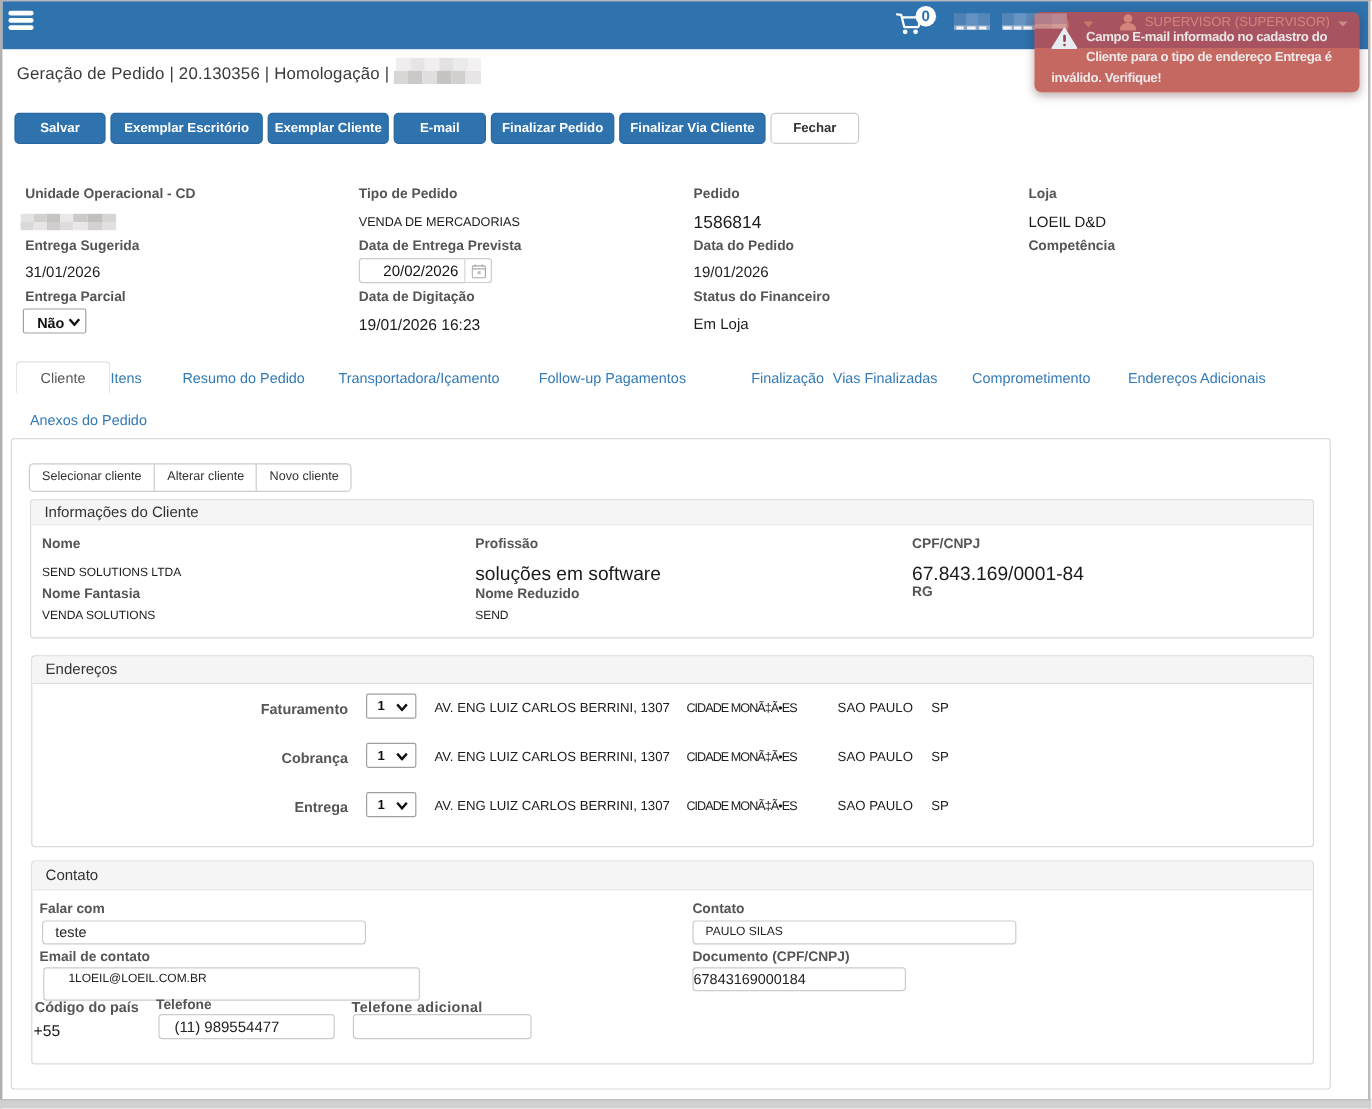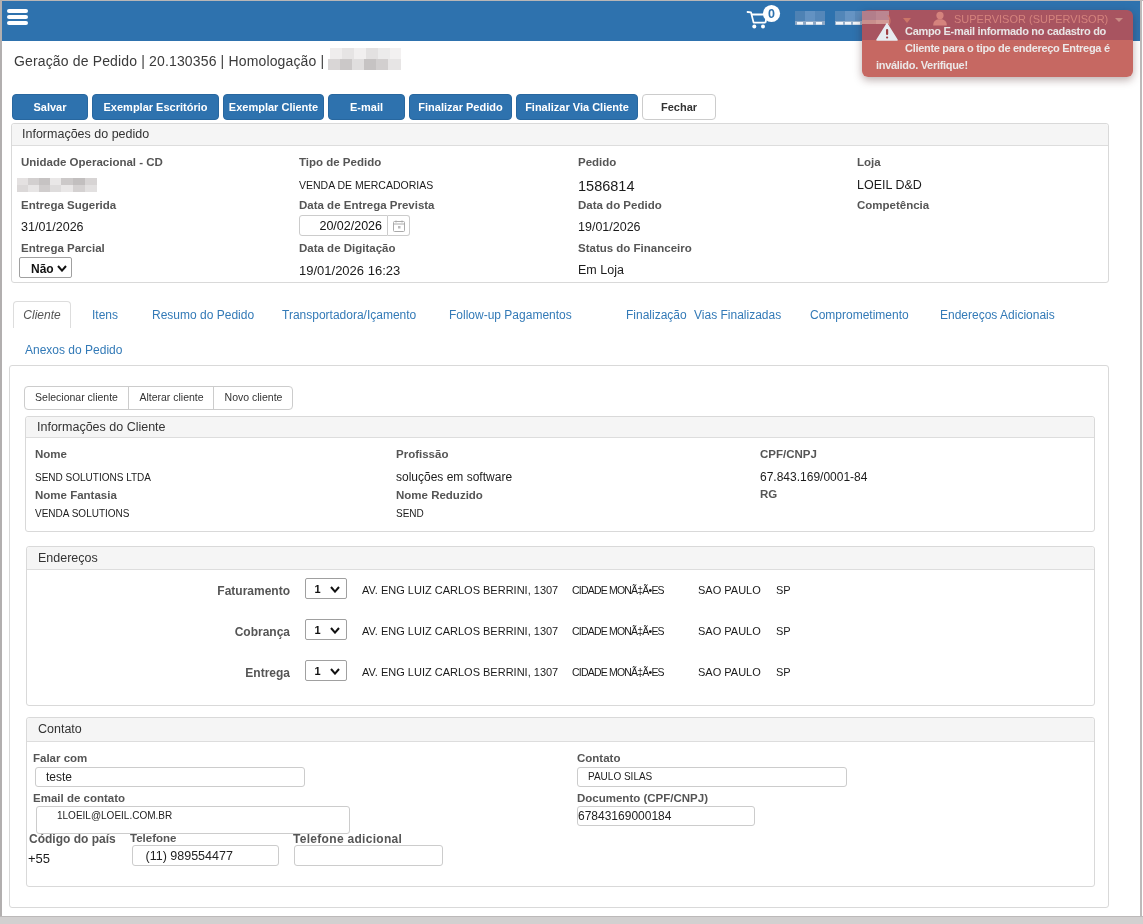--- a/index.html
+++ b/index.html
@@ -17,21 +17,21 @@
   .hbar { position:absolute; left:0; width:21px; height:4px; border-radius:2px; background:#fff; }
   
   .title { left:14px; top:53px; font-size:14px; letter-spacing:0.15px; color:#3b3b3b; }
   
   .btn { position:absolute; top:94px; height:26px; border-radius:4px; background:#2e72ae; border:1px solid #28679f; color:#fff; font-weight:bold; font-size:11px; text-align:center; line-height:24px; }
   .btnw { background:#fff; border:1px solid #ccc; color:#333; }
   
   .panel { position:absolute; border:1px solid #d9d9d9; border-radius:3px; background:#fff; }
   .phead { border-bottom:1px solid #ddd; background:#f5f5f5; font-size:12.5px; color:#333; border-radius:3px 3px 0 0; }
   .lbl { position:absolute; font-size:11.5px; font-weight:bold; color:#555; white-space:nowrap; }
-  .val { position:absolute; font-size:12px; color:#1b1b1b; white-space:nowrap; }
+  .val { position:absolute; font-size:16px; color:#1b1b1b; white-space:nowrap; }
   .valu { font-size:10px; }
   .vala { font-size:11px; }
   
   .tablink { position:absolute; font-size:12px; color:#337ab7; white-space:nowrap; }
   .tabactive { position:absolute; border:1px solid #ddd; border-bottom:none; border-radius:4px 4px 0 0; background:#fff; font-size:12px; color:#555; text-align:center; }
   
   .inp { position:absolute; border:1px solid #ccc; border-radius:3px; background:#fff; font-size:12px; color:#222; line-height:19px; padding-left:10px; white-space:nowrap; }
   .sel { position:absolute; border:1px solid #a0a0a0; border-radius:2px; background:#fff; font-size:12px; color:#111; }
   .chev { position:absolute; width:9px; height:6px; }
   
@@ -102,23 +102,20 @@
   </svg>
 
   <div class="btn" style="left:12px;width:76px;">Salvar</div>
   <div class="btn" style="left:92px;width:127px;">Exemplar Escritório</div>
   <div class="btn" style="left:223px;width:101px;">Exemplar Cliente</div>
   <div class="btn" style="left:328px;width:77px;">E-mail</div>
   <div class="btn" style="left:409px;width:103px;">Finalizar Pedido</div>
   <div class="btn" style="left:516px;width:122px;">Finalizar Via Cliente</div>
   <div class="btn btnw" style="left:642px;width:74px;">Fechar</div>
 
-  <div class="panel" style="left:11px;top:123px;width:1098px;height:160px;">
-    <div class="phead" style="height:22px;line-height:21px;padding-left:10px;">Informações do pedido</div>
-  </div>
   <div class="lbl" style="left:21px;top:156px;">Unidade Operacional - CD</div>
   <svg class="abs" style="left:17px;top:178px;" width="80" height="14" viewBox="0 0 80 14">
     <rect x="0" y="0" width="11" height="7" fill="#e4e1e1"></rect>
       <rect x="11" y="0" width="11" height="7" fill="#d2cfcf"></rect>
     <rect x="22" y="0" width="11" height="7" fill="#c6c3c3"></rect>
       <rect x="33" y="0" width="11" height="7" fill="#e9e7e7"></rect>
     <rect x="44" y="0" width="12" height="7" fill="#ccc9c9"></rect>
       <rect x="56" y="0" width="12" height="7" fill="#c2bfbf"></rect>
     <rect x="68" y="0" width="12" height="7" fill="#d7d4d4"></rect>
     <rect x="0" y="7" width="11" height="7" fill="#dbd8d8"></rect>
@@ -161,21 +158,21 @@
   <div class="val" style="left:578px;top:178px;font-size:14.5px;">1586814</div>
   <div class="lbl" style="left:578px;top:199px;">Data do Pedido</div>
   <div class="val" style="left:578px;top:220px;font-size:12.5px;">19/01/2026</div>
   <div class="lbl" style="left:578px;top:242px;">Status do Financeiro</div>
   <div class="val" style="left:578px;top:263px;font-size:12.5px;">Em Loja</div>
 
   <div class="lbl" style="left:857px;top:156px;">Loja</div>
   <div class="val" style="left:857px;top:178px;font-size:12.5px;">LOEIL D&amp;D</div>
   <div class="lbl" style="left:857px;top:199px;">Competência</div>
 
-  <div class="tabactive" style="left:13px;top:301px;width:58px;height:27px;line-height:26px;font-style:italic;">Cliente</div>
+  <div class="tabactive" style="left:13px;top:301px;width:79px;height:27px;line-height:26px;">Cliente</div>
   <div class="tablink" style="left:92px;top:308px;">Itens</div>
   <div class="tablink" style="left:152px;top:308px;">Resumo do Pedido</div>
   <div class="tablink" style="left:282px;top:308px;">Transportadora/Içamento</div>
   <div class="tablink" style="left:449px;top:308px;">Follow-up Pagamentos</div>
   <div class="tablink" style="left:626px;top:308px;">Finalização</div>
   <div class="tablink" style="left:694px;top:308px;">Vias Finalizadas</div>
   <div class="tablink" style="left:810px;top:308px;">Comprometimento</div>
   <div class="tablink" style="left:940px;top:308px;">Endereços Adicionais</div>
   <div class="tablink" style="left:25px;top:343px;">Anexos do Pedido</div>
 

